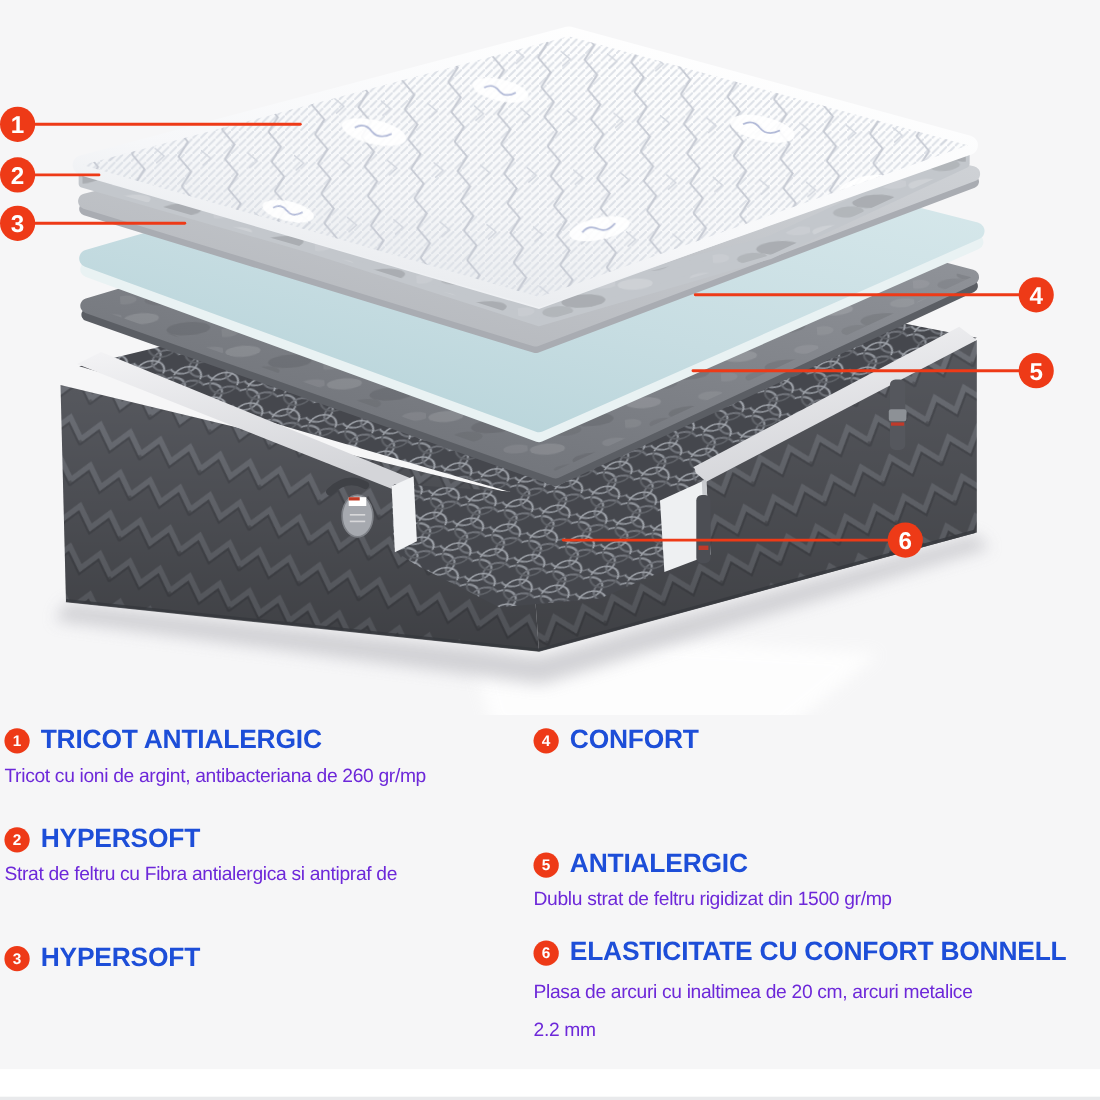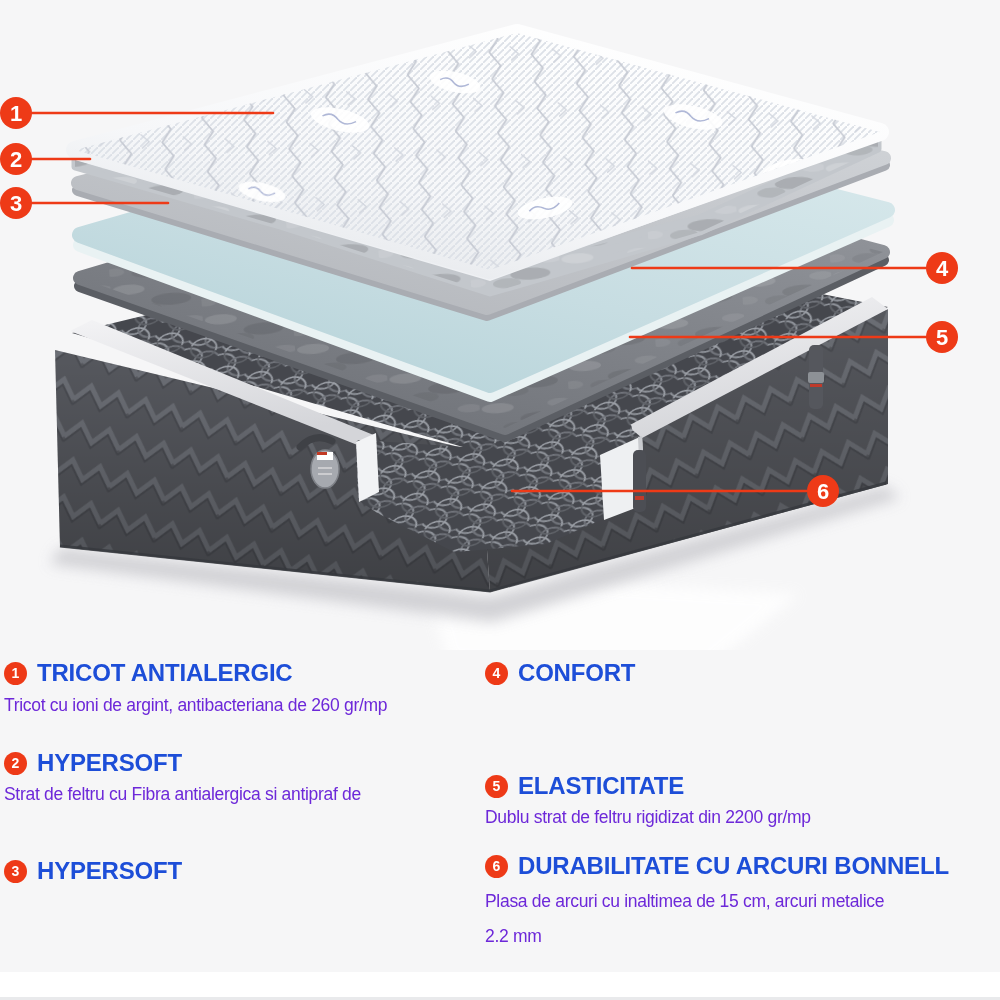--- a/index.html
+++ b/index.html
@@ -278,35 +278,35 @@
     <div class="feature" style="left:485px;top:661px">
       <div class="feature-head">
         <span class="badge">4</span>
         <h3 class="feature-title">CONFORT</h3>
       </div>
     </div>
 
     <div class="feature" style="left:485px;top:774px">
       <div class="feature-head">
         <span class="badge">5</span>
-        <h3 class="feature-title">ELASTICITATE</h3>
+        <h3 class="feature-title">ANTIALERGIC</h3>
       </div>
     </div>
     <p class="feature-desc" style="position:absolute;left:485px;top:800px">
-      <span>Dublu strat de feltru rigidizat din 2200 gr/mp</span>
+      <span>Dublu strat de feltru rigidizat din 1500 gr/mp</span>
     </p>
 
     <div class="feature" style="left:485px;top:854px">
       <div class="feature-head">
         <span class="badge">6</span>
-        <h3 class="feature-title">DURABILITATE CU ARCURI BONNELL</h3>
+        <h3 class="feature-title">ELASTICITATE CU CONFORT BONNELL</h3>
       </div>
     </div>
     <p class="feature-desc" style="position:absolute;left:485px;top:884px">
-      <span>Plasa de arcuri cu inaltimea de 15 cm, arcuri metalice</span>
+      <span>Plasa de arcuri cu inaltimea de 20 cm, arcuri metalice</span>
       <span>2.2 mm</span>
     </p>
 
   </section>
 
   <div class="bottom-white"></div>
   <div class="bottom-edge"></div>
 </div>
 
 </body></html>

